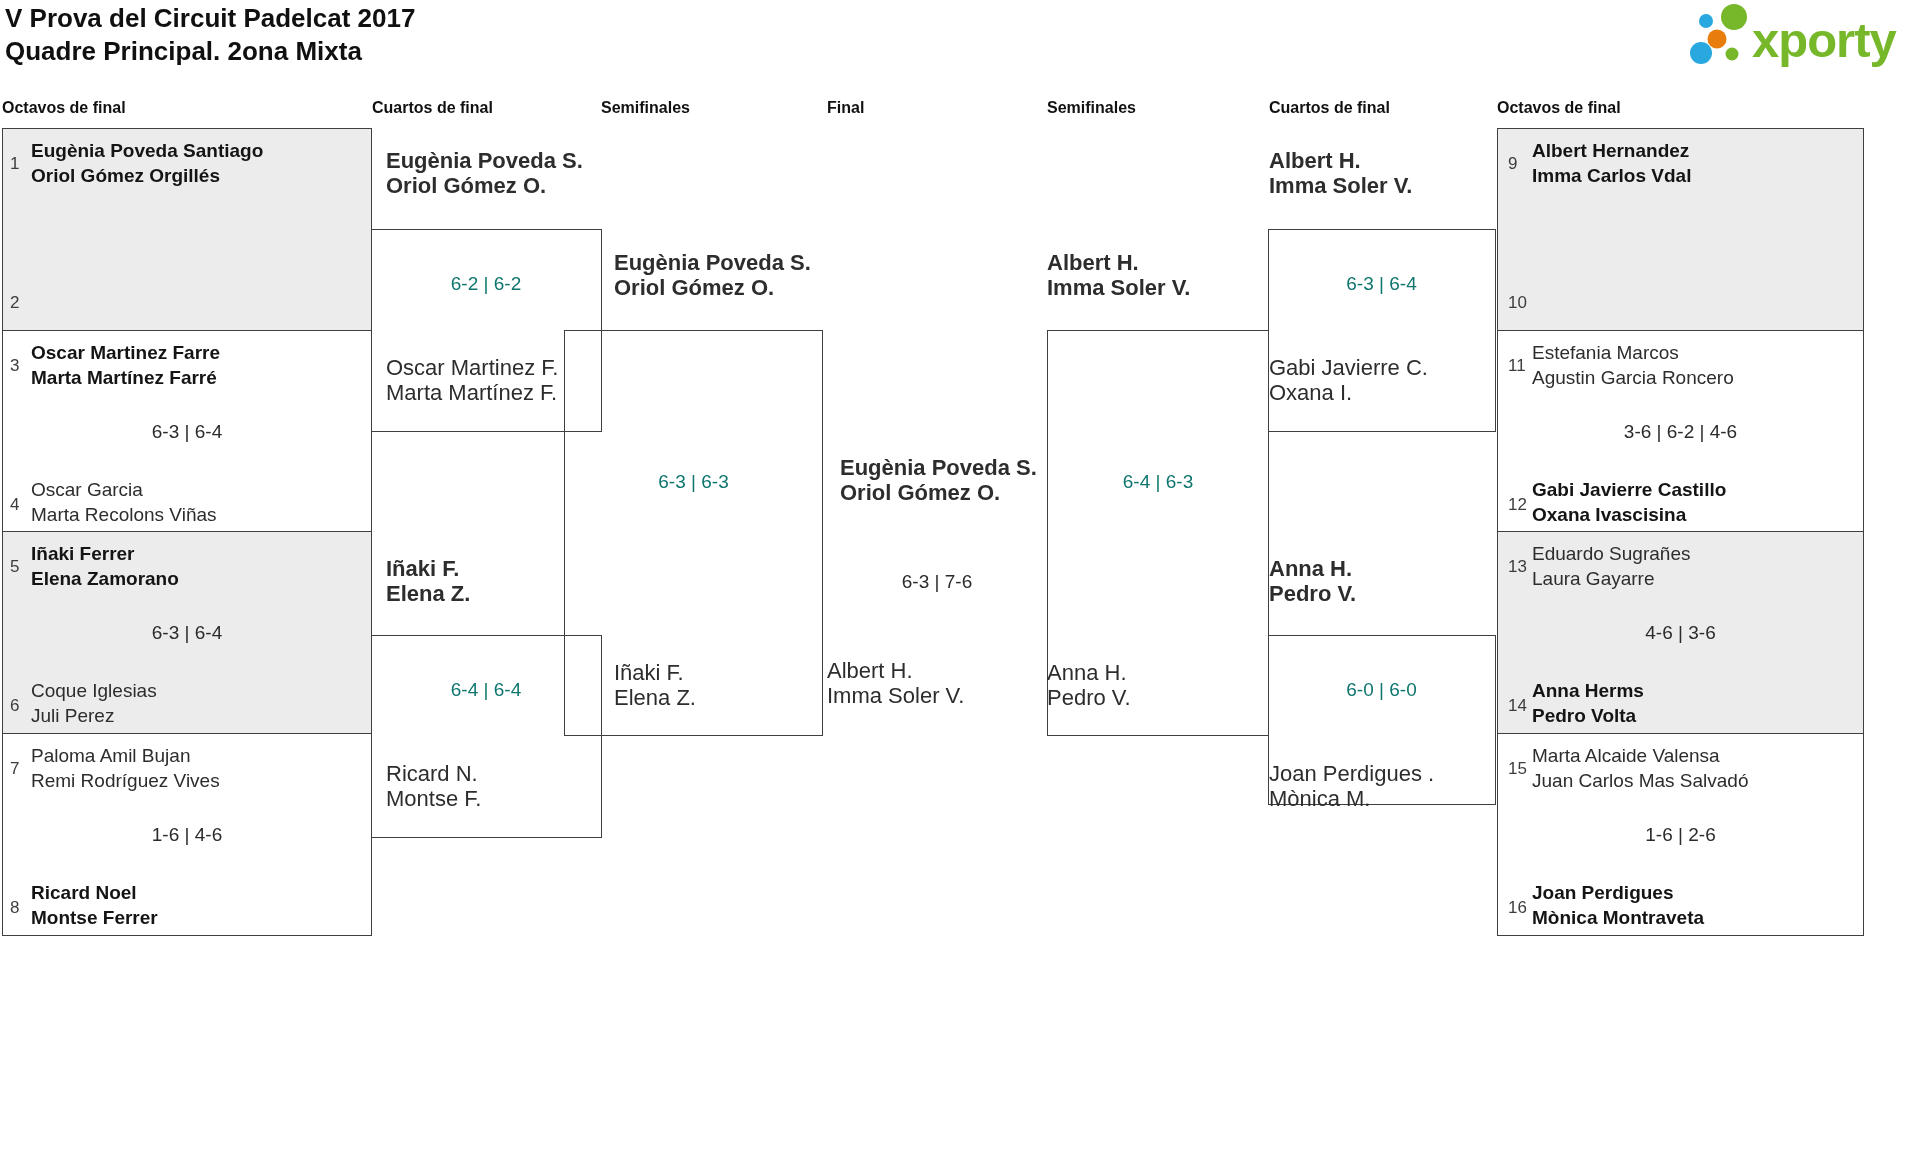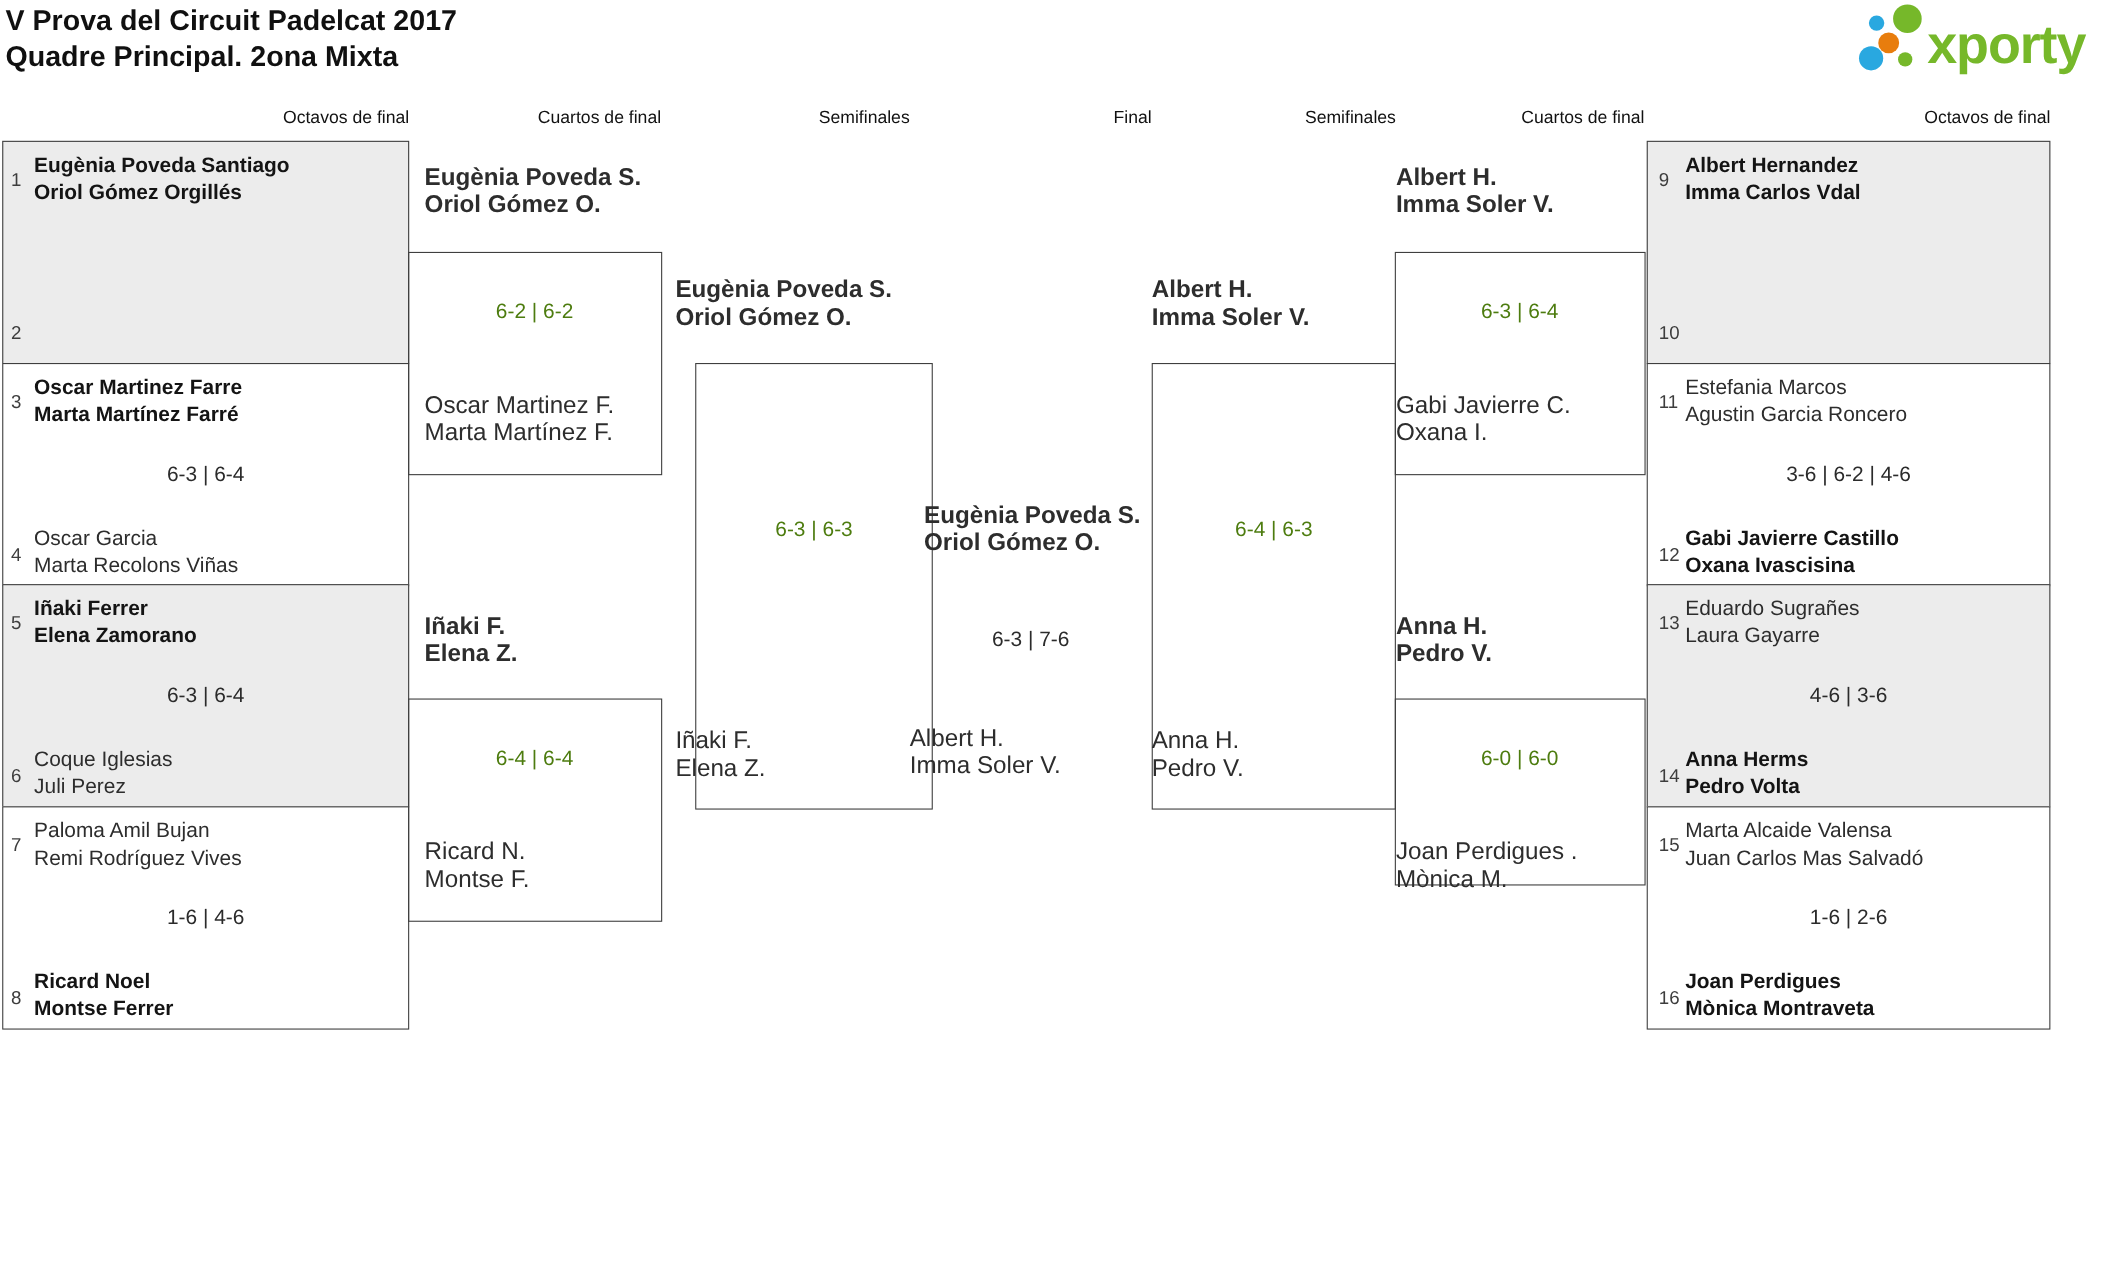--- a/index.html
+++ b/index.html
@@ -1,35 +1,35 @@
 <!DOCTYPE html>
 <html><head>
 <meta charset="utf-8">
 <style>
   html,body{margin:0;padding:0}
   body{
     width:1920px;height:1166px;background:#ffffff;position:relative;overflow:hidden;
     font-family:"Liberation Sans",sans-serif;color:#222;
   }
   .title{position:absolute;left:5px;top:2px;font-size:26px;font-weight:700;line-height:33px;color:#101010;white-space:nowrap}
-  .rh{position:absolute;top:99px;font-size:16px;font-weight:400;color:#111;text-align:right;white-space:nowrap}
+  .rh{position:absolute;top:99px;font-size:16px;font-weight:700;color:#111;text-align:left;white-space:nowrap}
   .oct-col{position:absolute;top:128px;display:flex;flex-direction:column}
   .match{position:relative;height:203px;border:1.5px solid #3f3f3f;box-sizing:border-box;background:#fff}
   .match + .match{margin-top:-1.5px}
   .match.shade{background:#ececec}
   .seed{position:absolute;left:7px;top:25px;font-size:17px;color:#3d3d3d}
   .seed.b{top:164px}
   .team{position:absolute;left:28px;top:9px;font-size:19px;line-height:25px;white-space:nowrap;color:#2d2d2d}
   .team.b{top:146px}
   .oct-col.right .seed{left:10px}
   .oct-col.right .team{left:34px}
   .mscore{position:absolute;left:0;right:0;top:90px;text-align:center;font-size:19px;color:#2b2b2b}
   .bold{font-weight:700;color:#141414}
   .sbox{position:absolute;border:1.5px solid #3f3f3f;box-sizing:border-box;background:transparent}
-  .box-score{position:absolute;left:0;right:0;text-align:center;font-size:19px;color:#4d7c0f}
+  .box-score{position:absolute;left:0;right:0;text-align:center;font-size:19px;color:#0f766e}
   .qf .box-score{top:43px}
   .sf .box-score{top:140px}
   .entrant{position:absolute;font-size:22px;line-height:25px;white-space:nowrap;color:#2d2d2d}
   .entrant div{white-space:nowrap}
   .ra{text-align:left}
   .fscore{position:absolute;left:827px;top:571px;width:220px;text-align:center;font-size:19px;color:#2b2b2b}
   .logo{position:absolute;left:1686px;top:0;width:230px;height:76px;cursor:pointer}
 </style>
 </head>
 <body>
@@ -175,21 +175,21 @@
 </div>
 <div class="entrant bold" style="left:386px;top:556px">
   <div>Iñaki F.</div>
   <div>Elena Z.</div>
 </div>
 <div class="entrant" style="left:386px;top:761px">
   <div>Ricard N.</div>
   <div>Montse F.</div>
 </div>
 
-<div class="sbox sf" style="left:632px;top:330px;width:216px;height:406px">
+<div class="sbox sf" style="left:564px;top:330px;width:259px;height:406px">
   <div class="box-score">6-3 | 6-3</div>
 </div>
 <div class="entrant bold" style="left:614px;top:250px">
   <div>Eugènia Poveda S.</div>
   <div>Oriol Gómez O.</div>
 </div>
 <div class="entrant" style="left:614px;top:660px">
   <div>Iñaki F.</div>
   <div>Elena Z.</div>
 </div>

